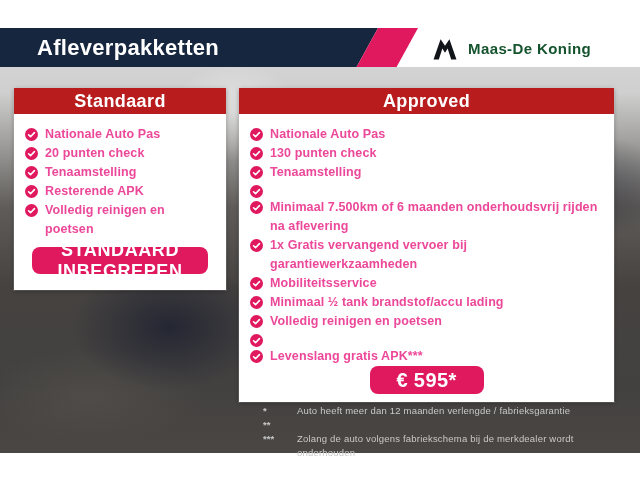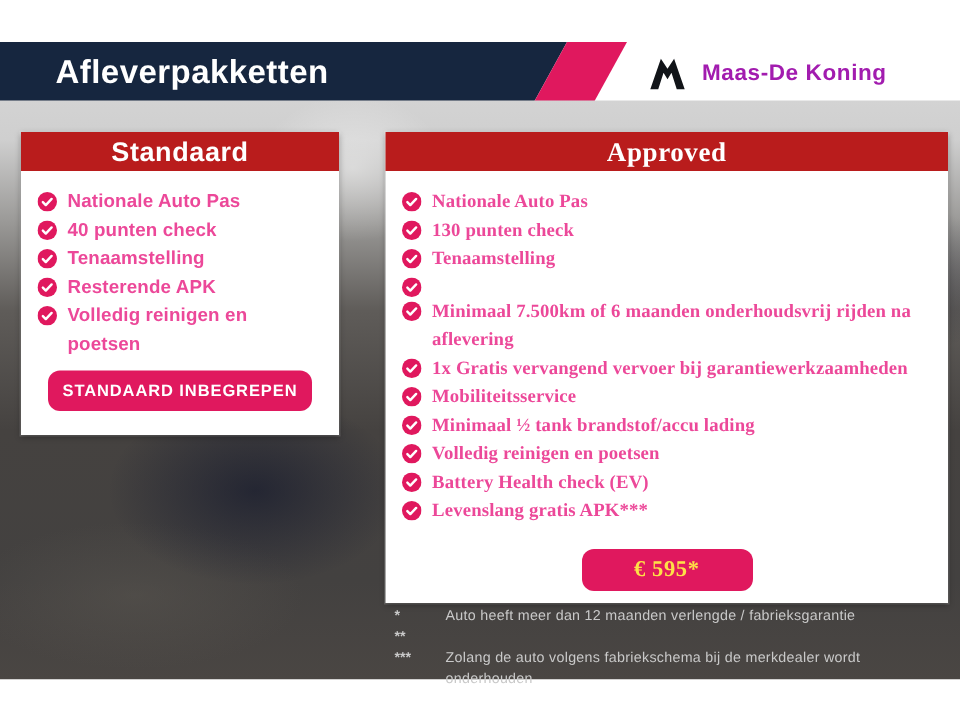--- a/index.html
+++ b/index.html
@@ -20,67 +20,67 @@
     color: #ffffff; font-size: 22px; font-weight: bold; letter-spacing: 0.3px;
     padding-left: 37px; white-space: nowrap;
   }
   .header-pink {
     position: absolute; top: 28px; left: 356px; width: 62px; height: 40px;
     background: #e0185e;
     clip-path: polygon(22px 0, 62px 0, 40px 100%, 0 100%);
   }
   .brand { position: absolute; top: 28px; left: 430px; height: 40px; display: flex; align-items: center; gap: 8px; }
   .brand svg { display: block; }
-  .brand-name { font-size: 15px; font-weight: bold; color: #a21caf; letter-spacing: 0.4px; white-space: nowrap; }
+  .brand-name { font-size: 15px; font-weight: bold; color: #14532d; letter-spacing: 0.4px; white-space: nowrap; }
 
   
   .photo {
     position: absolute; top: 67px; left: 0; width: 640px; height: 386px;
     background:
       radial-gradient(ellipse 90px 70px at 235px 45px, rgba(255,255,255,0.45), rgba(255,255,255,0) 70%),
       radial-gradient(ellipse 140px 90px at 170px 260px, rgba(10,16,40,0.55), rgba(10,16,40,0) 70%),
       radial-gradient(ellipse 170px 80px at 560px 120px, rgba(12,16,34,0.45), rgba(12,16,34,0) 70%),
       radial-gradient(ellipse 160px 70px at 90px 330px, rgba(90,86,80,0.5), rgba(90,86,80,0) 70%),
       linear-gradient(180deg, #d3d3d3 0px, #cfcfcf 26px, #9b9a98 80px, #5f5c59 140px, #454240 220px, #434140 320px, #4a4643 386px);
   }
   .bottom-white { position: absolute; top: 453px; left: 0; width: 640px; height: 27px; background: #ffffff; }
 
   
   .card {
     position: absolute; background: #ffffff;
     box-shadow: 0 1px 4px rgba(0,0,0,0.35), 0 0 0 1px rgba(255,255,255,0.18);
     display: flex; flex-direction: column;
   }
   .card-standaard { left: 14px; top: 88px; width: 212px; height: 202px; }
-  .card-approved  { left: 257px; top: 88px; width: 375px; height: 314px; font-family: Liberation Serif, serif; }
+  .card-approved  { left: 239px; top: 88px; width: 375px; height: 314px; }
   .card-header {
     height: 26px; background: #b91c1c; color: #ffffff;
     display: flex; align-items: center; justify-content: center;
     font-size: 18px; font-weight: bold; letter-spacing: 0.4px; flex: 0 0 auto;
   }
   .card-body { flex: 1; padding: 11px 10px 8px 10px; display: flex; flex-direction: column; }
   .check-list { list-style: none; }
   .check-row { display: flex; align-items: flex-start; line-height: 19px; }
   .check-icon { flex: 0 0 auto; width: 13px; height: 13px; margin: 3px 7px 0 1px; }
   .check-icon svg { display: block; width: 13px; height: 13px; }
   .check-text {
     color: #ec4899; font-size: 12.5px; font-weight: bold; letter-spacing: 0.1px;
   }
 
   .badge-btn {
     margin: auto 8px 8px 8px; height: 27px; border: none; border-radius: 8px;
     background: #e0185e; color: #ffffff; font-family: inherit;
-    font-size: 11px; font-weight: bold; letter-spacing: 0.6px;
+    font-size: 18px; font-weight: bold; letter-spacing: 0.6px;
     display: flex; align-items: center; justify-content: center; cursor: pointer;
   }
   .price-row { margin-top: auto; display: flex; justify-content: center; gap: 24px; padding-bottom: 0; }
   .price-btn {
     width: 114px; height: 28px; border: none; border-radius: 8px;
-    background: #e0185e; color: #fde047; font-family: inherit;
-    font-size: 15px; font-weight: bold; letter-spacing: 0.4px;
+    background: #e0185e; color: #ffffff; font-family: inherit;
+    font-size: 20px; font-weight: bold; letter-spacing: 0.4px;
     display: flex; align-items: center; justify-content: center; cursor: pointer;
   }
 
   
   .footnotes { position: absolute; left: 263px; top: 404px; width: 360px; }
   .footnote-row { display: flex; line-height: 14px; }
   .footnote-marker { flex: 0 0 34px; color: #c9c9c9; font-size: 9.5px; font-weight: bold; }
   .footnote-text { color: #c9c9c9; font-size: 9.5px; letter-spacing: 0.2px; }
 </style>
 </head>
@@ -121,21 +121,21 @@
             </span>
           <span class="check-text">Nationale Auto Pas</span>
         </li>
         <li class="check-row">
           <span class="check-icon">
               <svg viewBox="0 0 16 16">
                 <circle cx="8" cy="8" r="8" fill="#e0185e"></circle>
                 <path d="M4.4 8.3l2.4 2.4 4.8-5" stroke="#fff" stroke-width="2" fill="none" stroke-linecap="round" stroke-linejoin="round"></path>
               </svg>
             </span>
-          <span class="check-text">40 punten check</span>
+          <span class="check-text">20 punten check</span>
         </li>
         <li class="check-row">
           <span class="check-icon">
               <svg viewBox="0 0 16 16">
                 <circle cx="8" cy="8" r="8" fill="#e0185e"></circle>
                 <path d="M4.4 8.3l2.4 2.4 4.8-5" stroke="#fff" stroke-width="2" fill="none" stroke-linecap="round" stroke-linejoin="round"></path>
               </svg>
             </span>
           <span class="check-text">Tenaamstelling</span>
         </li>
@@ -248,21 +248,20 @@
             </span>
           <span class="check-text">Volledig reinigen en poetsen</span>
         </li>
         <li class="check-row">
           <span class="check-icon">
               <svg viewBox="0 0 16 16">
                 <circle cx="8" cy="8" r="8" fill="#e0185e"></circle>
                 <path d="M4.4 8.3l2.4 2.4 4.8-5" stroke="#fff" stroke-width="2" fill="none" stroke-linecap="round" stroke-linejoin="round"></path>
               </svg>
             </span>
-          <span class="check-text">Battery Health check (EV)</span>
         </li>
         <li class="check-row">
           <span class="check-icon">
               <svg viewBox="0 0 16 16">
                 <circle cx="8" cy="8" r="8" fill="#e0185e"></circle>
                 <path d="M4.4 8.3l2.4 2.4 4.8-5" stroke="#fff" stroke-width="2" fill="none" stroke-linecap="round" stroke-linejoin="round"></path>
               </svg>
             </span>
           <span class="check-text">Levenslang gratis APK***</span>
         </li>

